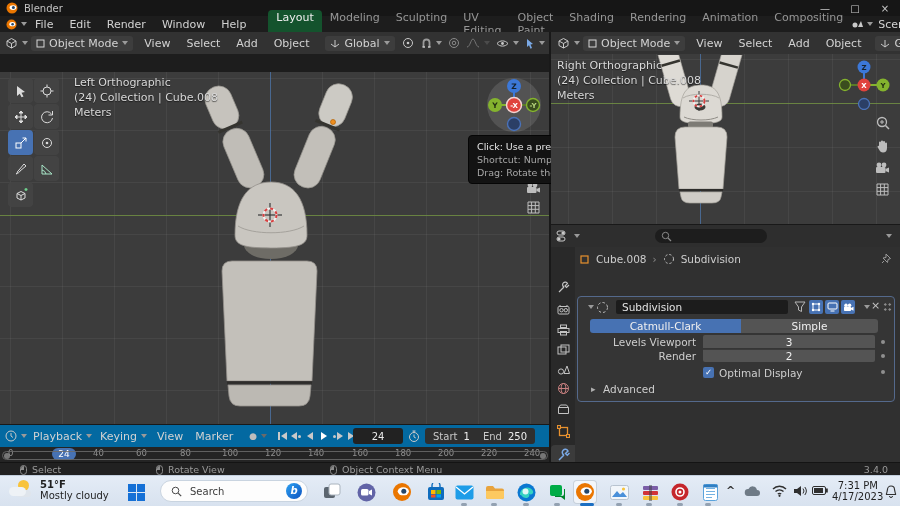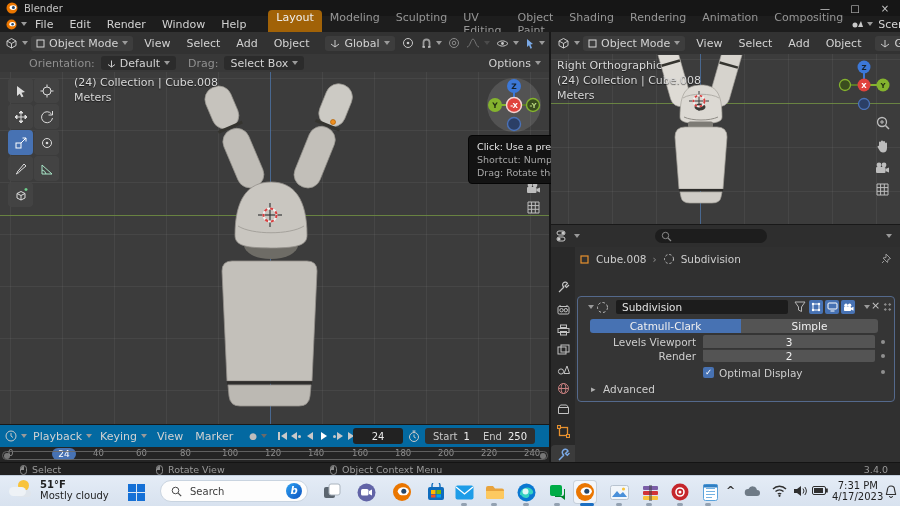--- a/index.html
+++ b/index.html
@@ -13,21 +13,21 @@
   .chev.dimc{border-top-color:#6a6a6a;}
   
   .titlebar{left:0;top:0;width:900px;height:16px;background:#161616;display:flex;align-items:center;}
   .title-text{color:#c3c3c3;font-size:10px;margin-left:6px;}
   .winbtn{color:#c9c9c9;font-size:10px;width:30px;text-align:center;cursor:default;}
   
   .menubar{left:0;top:16px;width:900px;height:16px;background:#1d1d1d;display:flex;align-items:center;}
   .menu-item{color:#d2d2d2;font-size:11px;padding:0 7px;}
   .ws-tabs{display:flex;margin-left:14px;}
   .ws-tab{color:#969696;font-size:11px;padding:1px 8px;border-radius:4px;}
-  .ws-tab.active{background:#a16207;color:#efefef;}
+  .ws-tab.active{background:#14532d;color:#efefef;}
   
   .vph{background:#323232;display:flex;align-items:center;overflow:hidden;}
   .pill{background:#3d3d3d;border-radius:3px;display:inline-flex;align-items:center;padding:1px 5px;margin:0 3px;}
   .hmenu{display:flex;}
   .hmenu .menu-item{padding:0 8px;}
   .toolset{left:0;top:54px;width:551px;height:18px;background:#383838;display:flex;align-items:center;}
   .tpill{background:#2b2b2b;border-radius:3px;display:inline-flex;align-items:center;padding:1px 6px;height:14px;}
   
   .vpL{left:0;top:72px;width:551px;height:353px;background-color:#3c3c3c;overflow:hidden;
     background-image:linear-gradient(to right,rgba(255,255,255,.05) 1px,transparent 1px),linear-gradient(to bottom,rgba(255,255,255,.05) 1px,transparent 1px);
@@ -245,40 +245,20 @@
       </div>
     <span class="pill" style="margin-left:6px">
       <svg width="10" height="10">
           <path d="M5,9 L5,2 M5,9 L1,6 M5,9 L9,6" stroke="#c9c9c9" fill="none"></path>
         </svg>
       <span class="txt" style="margin-left:4px">Global</span>
     </span>
 
   </div>
 
-  <div class="abs toolset">
-    <span class="txt dim" style="margin-left:29px">Orientation:</span>
-    <span class="tpill" style="margin-left:6px">
-      <svg width="9" height="9">
-          <path d="M4.5,8 L4.5,1.5 M4.5,8 L1,5.5 M4.5,8 L8,5.5" stroke="#c9c9c9" fill="none"></path>
-        </svg>
-      <span class="txt" style="margin-left:4px">Default</span>
-        <span class="chev"></span>
-    </span>
-    <span class="txt dim" style="margin-left:12px">Drag:</span>
-    <span class="tpill" style="margin-left:6px">
-      <span class="txt">Select Box</span>
-        <span class="chev"></span>
-    </span>
-    <span style="flex:1"></span>
-    <span class="flex" style="margin-right:10px">
-      <span class="txt">Options</span>
-        <span class="chev"></span>
-    </span>
-  </div>
 
   <div class="abs vpL">
     <div class="abs axisv" style="left:270px;top:0;height:353px;"></div>
     <div class="abs axish" style="left:0;top:143px;width:551px;"></div>
 
     <svg class="abs" style="left:190px;top:3px" width="170" height="335" viewBox="0 0 170 335">
       <defs></defs>
       <g transform="rotate(-23 44 61)">
         <rect x="30.5" y="8" width="27" height="44" rx="13" fill="#c6c3bd" stroke="#97948e" stroke-width="0.7"></rect>
         <rect x="30.5" y="54" width="27" height="62" rx="13" fill="#c0bdb7" stroke="#97948e" stroke-width="0.7"></rect>
@@ -352,20 +332,21 @@
         </span>
       <span class="toolbtn">
           <svg width="14" height="14">
             <path d="M3,5.5 L7,3.5 L11,5.5 L11,10 L7,12 L3,10 Z M3,5.5 L7,7.5 L11,5.5 M7,7.5 V12" fill="none" stroke="#dcdcdc"></path>
             <path d="M10.5,1.5 h3 M12,0 v3" stroke="#6fd08c" stroke-width="1.4"></path>
           </svg>
         </span>
     </div>
 
     <div class="abs" style="left:74px;top:3px;line-height:15px;">
+      <div class="overlay-line">Left Orthographic</div>
       <div class="overlay-line">(24) Collection | Cube.008</div>
       <div class="overlay-line">Meters</div>
     </div>
 
     <svg class="abs" style="left:486px;top:5px" width="56" height="56">
       <circle cx="28" cy="28" r="27" fill="rgba(170,170,170,0.22)"></circle>
       <line x1="28" y1="28" x2="28" y2="9" stroke="#3c78d8" stroke-width="2"></line>
       <line x1="28" y1="28" x2="9" y2="28" stroke="#84b32e" stroke-width="2"></line>
       <line x1="28" y1="28" x2="47" y2="28" stroke="#5a7a28" stroke-width="2"></line>
       <circle cx="28" cy="47" r="6.5" fill="#2b3f66" stroke="#4a72b8" stroke-width="1.4"></circle>

